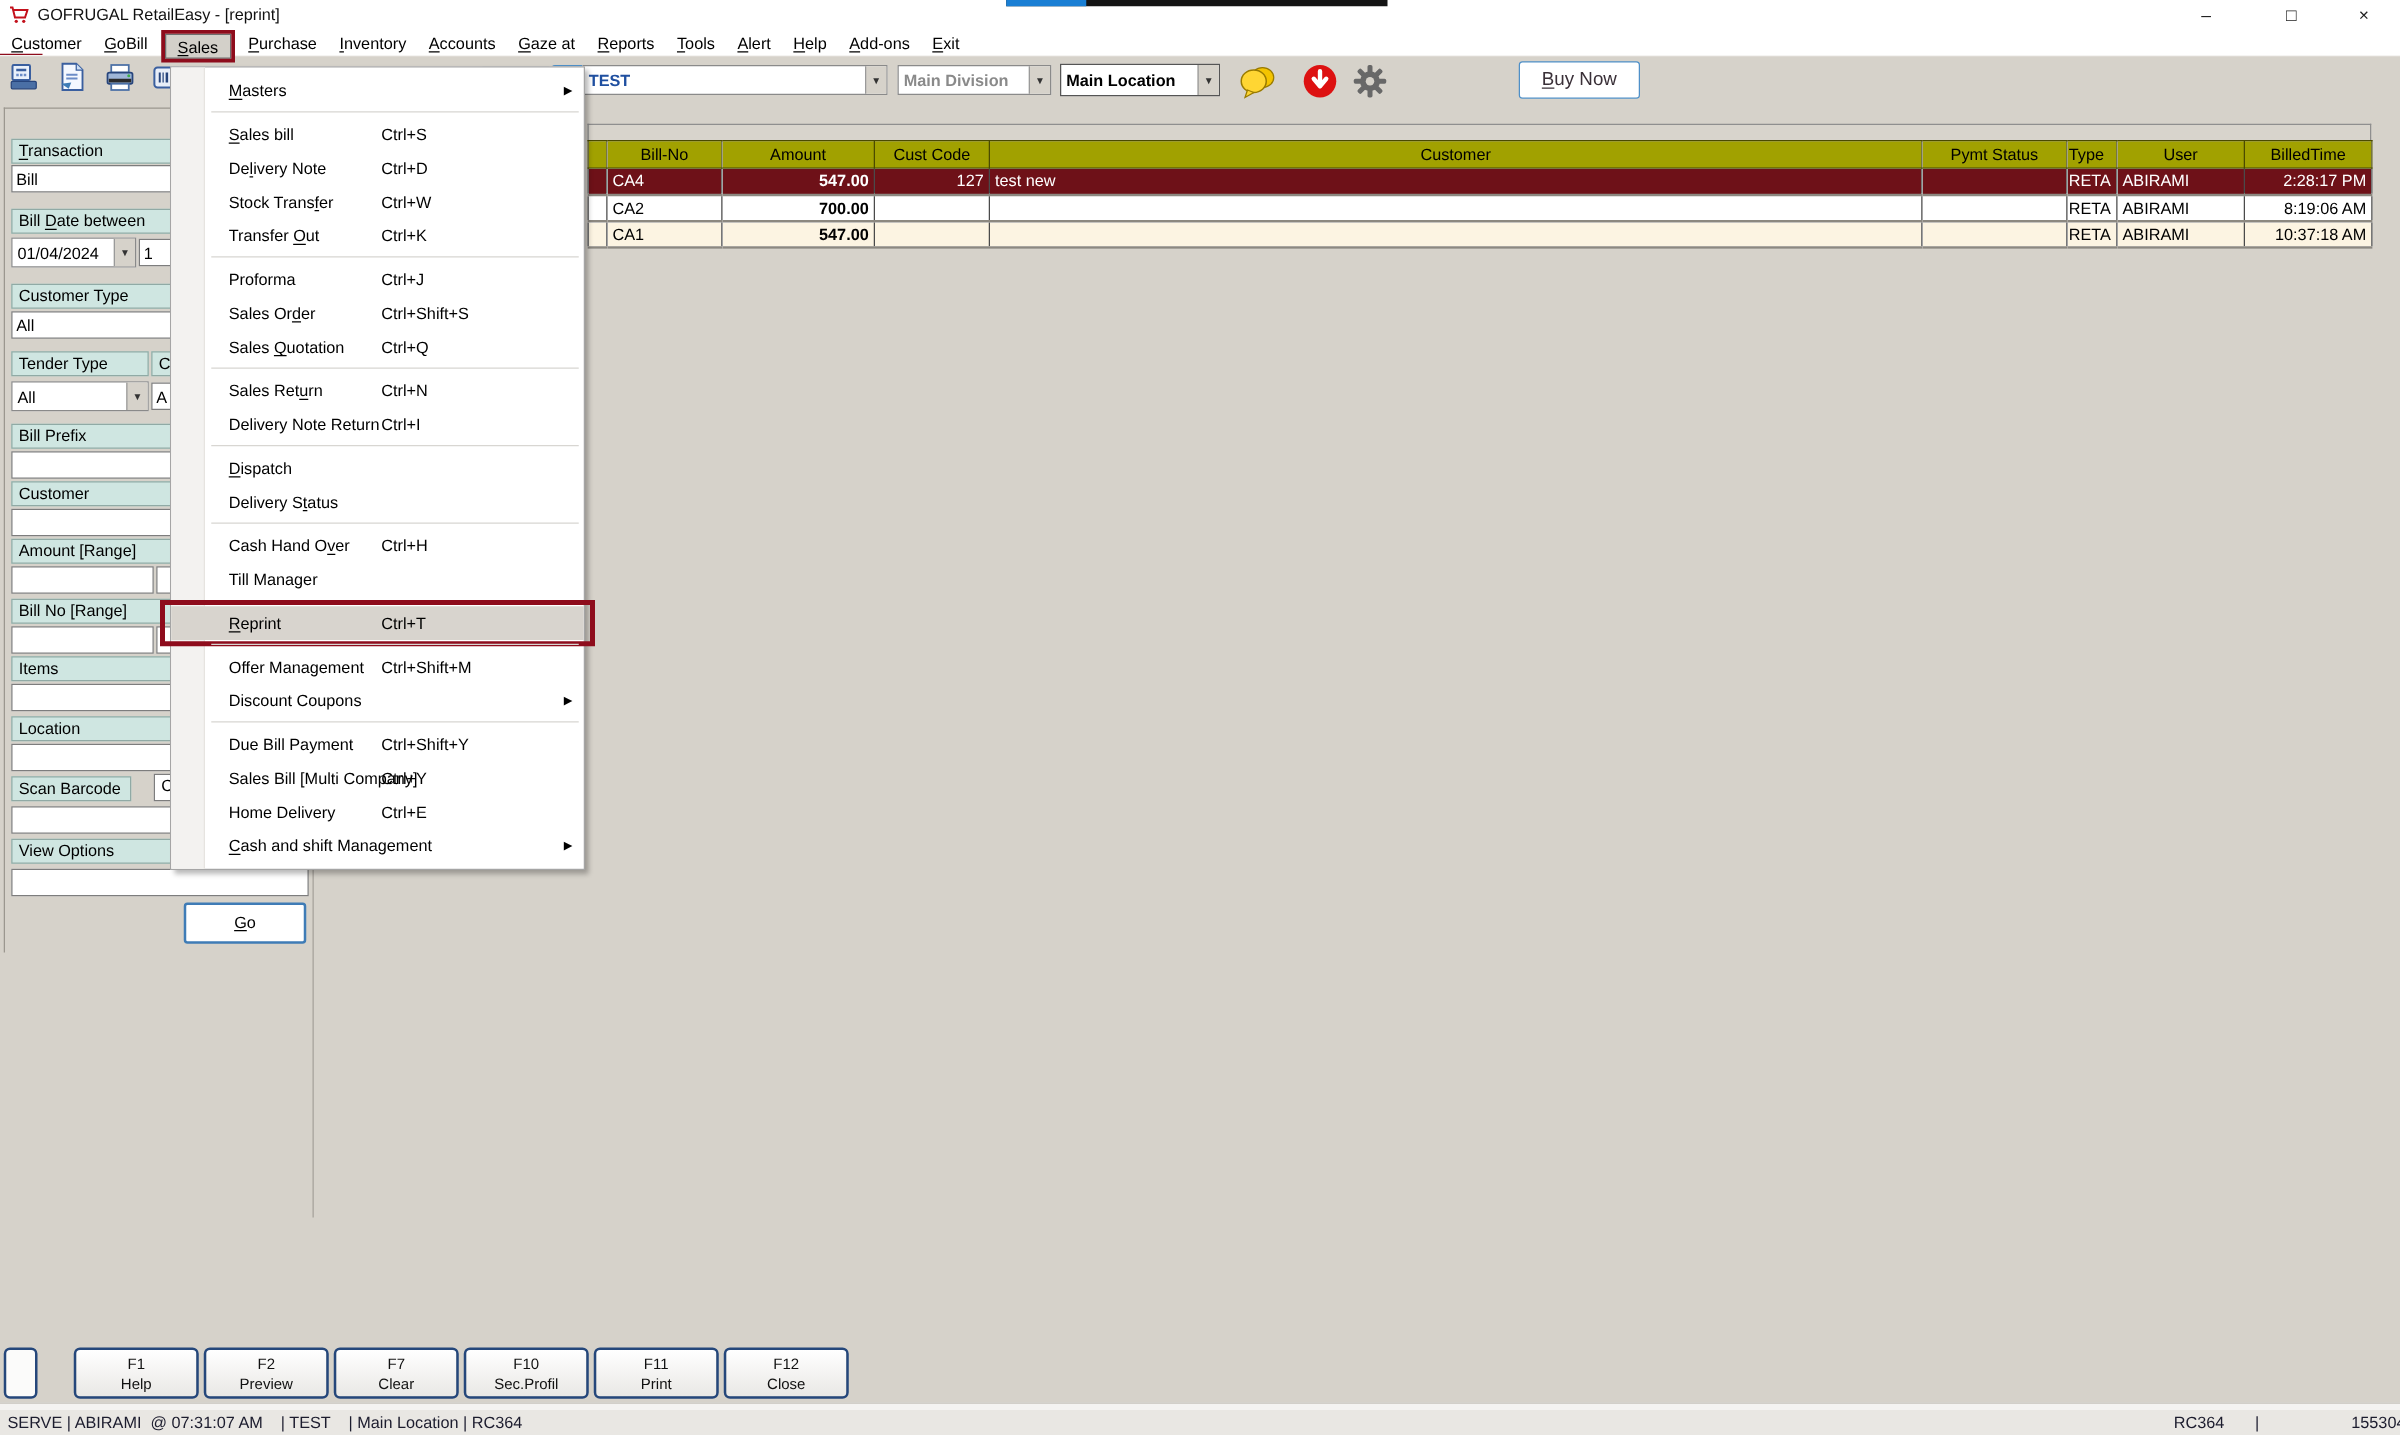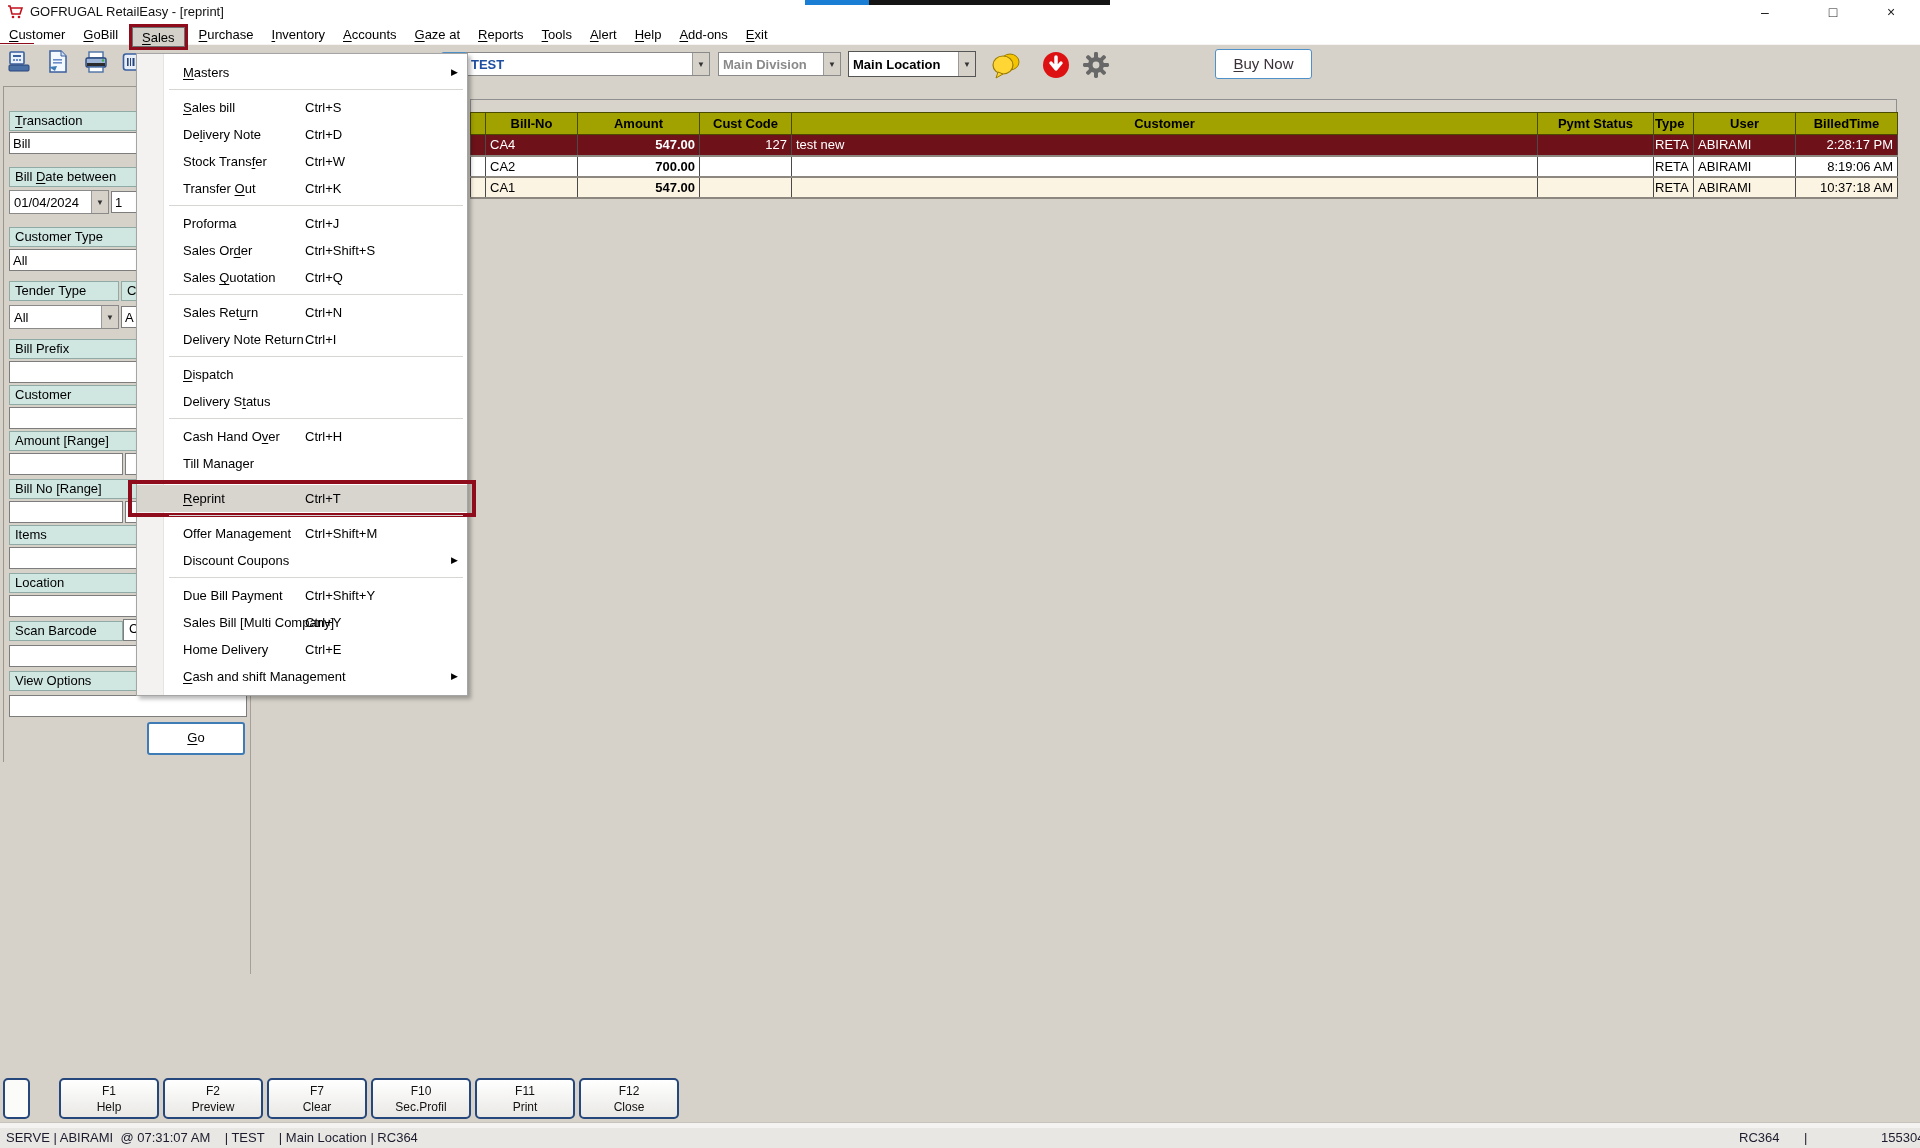--- a/index.html
+++ b/index.html
@@ -54,21 +54,21 @@
   .mi .mi-short { left:168px; position:absolute; }
   .mi-arrow { position:absolute; right:9px; top:0; font-size:9px; }
   .msep { height:8px; position:relative; margin-left:30px; }
   .msep::after { content:""; position:absolute; left:2px; right:4px; top:3px; border-top:1px solid #d8d6d2; }
   .mi.reprint { background:#d8d4ce; }
   .mi.reprint::after { content:""; position:absolute; left:-9px; right:-9px; top:-5px; bottom:-5px; border:4px solid #8e0c1c; pointer-events:none; }
 
   
   .grid-topbar { position:absolute; left:470px; top:99px; width:1427px; height:13px; background:#d8d4cc; border:1px solid #8f8f8f; border-bottom:none; }
   .grid { position:absolute; left:470px; top:112px; border-collapse:collapse; table-layout:fixed; width:1427px; background:#fff; }
-  .grid th { background:#a1a100; color:#000; font-weight:bold; font-size:13px; height:22px; border:1px solid #4a4a00; padding:0 2px; overflow:hidden; white-space:nowrap; text-align:center; }
+  .grid th { background:#a1a100; color:#000; font-weight:normal; font-size:13px; height:22px; border:1px solid #4a4a00; padding:0 2px; overflow:hidden; white-space:nowrap; text-align:center; }
   .grid td { font-size:13px; height:21px; border-left:1px solid #4a4a4a; border-right:1px solid #4a4a4a; border-bottom:2px solid #8c8880; padding:0 4px; overflow:hidden; white-space:nowrap; background:#fff; color:#000; }
   .grid tr.alt td { background:#fcf4e2; }
   .grid tr.sel td { background:#6e1118; color:#fff; }
   .grid td.amt { font-weight:bold; text-align:right; }
   .grid td.rt { text-align:right; }
 
   
   .fkeys { position:absolute; left:0; top:1076px; width:1920px; height:46px; }
   .fk-blank { position:absolute; left:3px; top:2px; width:27px; height:41px; background:#fbfbfa; border:2px solid #25477b; border-radius:5px; }
   .fk-btn { position:absolute; top:2px; width:100px; height:41px; background:linear-gradient(#ffffff,#e9e8e5); border:2px solid #25477b; border-radius:5px; font-size:12px; text-align:center; padding-top:3px; line-height:16px; color:#111;margin-left:23px; }
@@ -241,21 +241,21 @@
     <div class="sb-label" style="top:392px">Bill No [Range]</div>
     <input class="sb-input" style="top: 414px; width: 114px;" value="">
     <input class="sb-input" style="top: 414px; left: 121px; width: 110px;" value="">
 
     <div class="sb-label" style="top:438px">Items</div>
     <input class="sb-input" style="top: 460px;" value="">
 
     <div class="sb-label" style="top:486px">Location</div>
     <input class="sb-input" style="top: 508px;" value="">
 
-    <div class="sb-label" style="top:534px;width:114px">Scan Barcode</div>
+    <div class="sb-label" style="top:534px;width:96px">Scan Barcode</div>
     <div class="sb-label" style="top:532px;left:119px;width:78px;background:#fff;border-color:#7d7d7d;height:22px">Cu</div>
     <input class="sb-input" style="top: 558px;" value="">
 
     <div class="sb-label" style="top:584px">View Options</div>
     <input class="sb-input" style="top: 608px; width: 238px;" value="">
   </div>
   <div class="go-btn" style="left:147px;top:722px;position:absolute"><u>G</u>o</div>
   <div class="splitter"></div>
 
   <div class="grid-topbar"></div>

